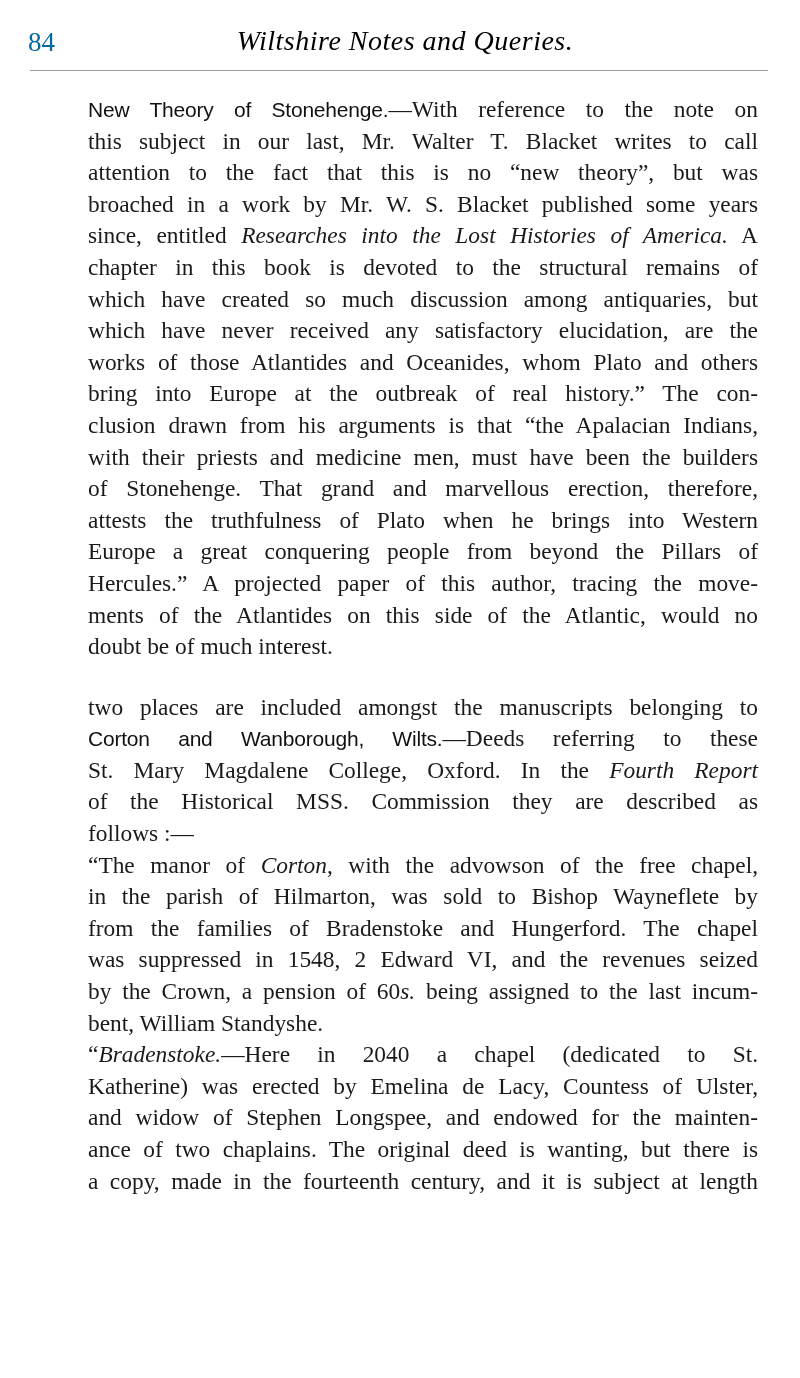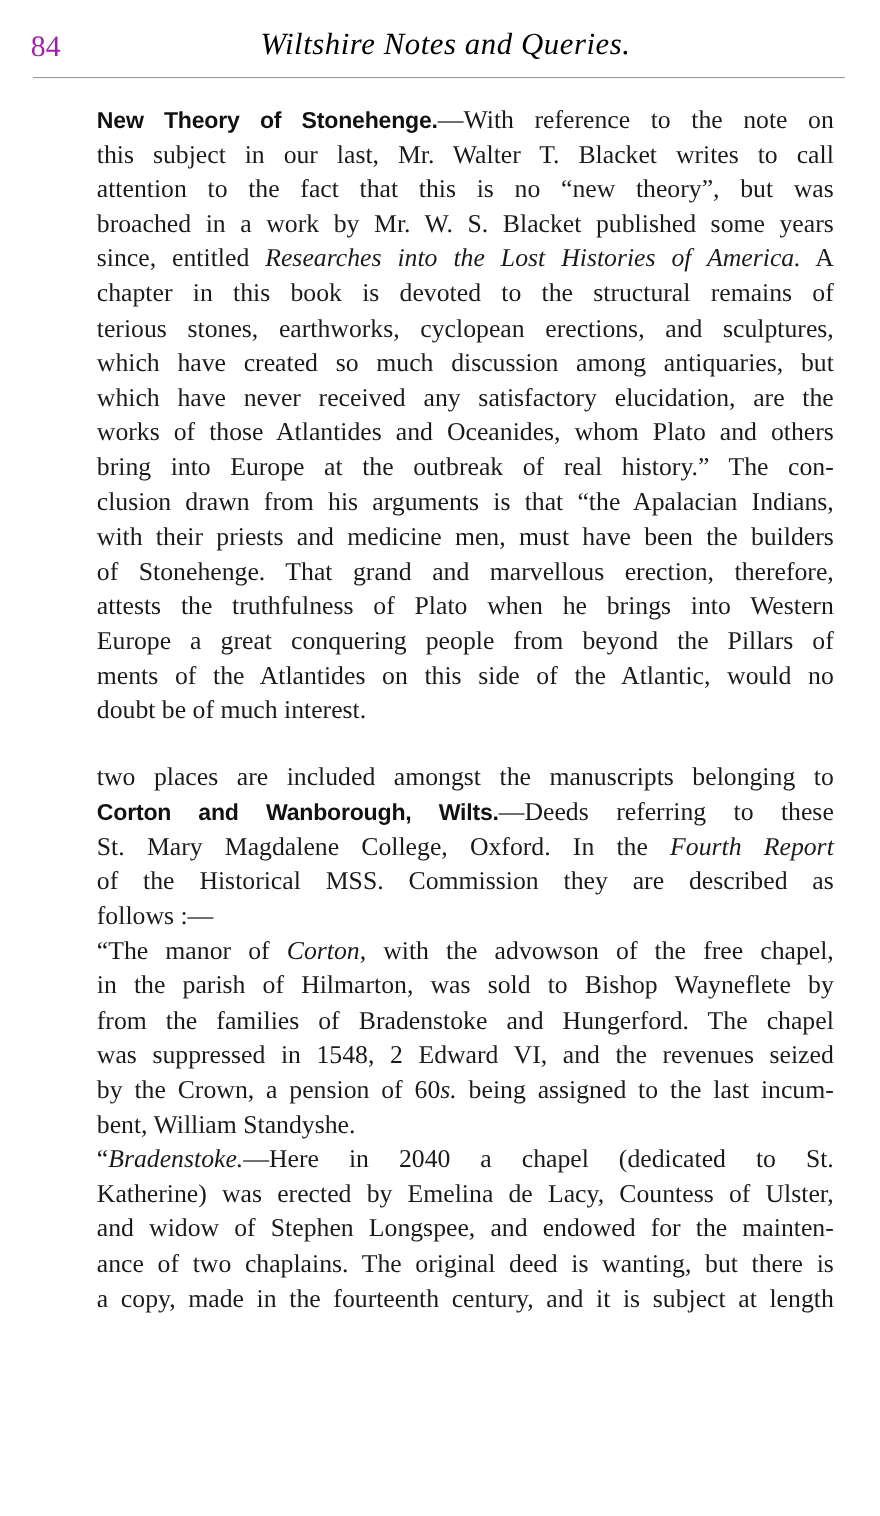--- a/index.html
+++ b/index.html
@@ -27,21 +27,21 @@
       left: 28px;
       width: 734px;
       height: 40px;
     }
     .page-number {
       position: absolute;
       left: 0;
       top: 4px;
       font-size: 27px;
       line-height: 32px;
-      color: #a21caf;
+      color: #0369a1;
     }
     .running-title {
       position: absolute;
       left: 0;
       width: 100%;
       top: 2px;
       text-align: center;
       font-size: 28px;
       line-height: 34px;
       font-style: italic;
@@ -72,21 +72,21 @@
       hyphens: manual;
     }
     .para.indent {
       text-indent: 46px;
     }
     .para.section-start {
       margin-top: 29px;
     }
     .heading {
       font-family: "Liberation Sans", "DejaVu Sans", sans-serif;
-      font-weight: bold;
+      font-weight: normal;
       font-size: 21px;
       letter-spacing: -0.2px;
       color: #111;
     }
     .italic { font-style: italic; }
     .line { display: block; text-align: justify; text-align-last: justify; }
     .line.last { text-align-last: left; }
   </style>
 </head>
 <body>
@@ -101,30 +101,30 @@
 
   <div class="body-text">
 
     <p class="para indent">
       <span class="line"><span class="heading">New Theory of Stonehenge.</span><span>—With reference to the note on</span></span>
       <span class="line">this subject in our last, Mr. Walter T. Blacket writes to call</span>
       <span class="line">attention to the fact that this is no “new theory”, but was</span>
       <span class="line">broached in a work by Mr. W. S. Blacket published some years</span>
       <span class="line"><span>since, entitled </span><span class="italic">Researches into the Lost Histories of America.</span><span> A</span></span>
       <span class="line">chapter in this book is devoted to the structural remains of</span>
-      <span class="line">terious stones, earthworks, cyclopean erections, and sculptures,</span>
       <span class="line">which have created so much discussion among antiquaries, but</span>
       <span class="line">which have never received any satisfactory elucidation, are the</span>
       <span class="line">works of those Atlantides and Oceanides, whom Plato and others</span>
       <span class="line">bring into Europe at the outbreak of real history.” The con-</span>
       <span class="line">clusion drawn from his arguments is that “the Apalacian Indians,</span>
       <span class="line">with their priests and medicine men, must have been the builders</span>
       <span class="line">of Stonehenge. That grand and marvellous erection, therefore,</span>
       <span class="line">attests the truthfulness of Plato when he brings into Western</span>
       <span class="line">Europe a great conquering people from beyond the Pillars of</span>
+      <span class="line">Hercules.” A projected paper of this author, tracing the move-</span>
       <span class="line">ments of the Atlantides on this side of the Atlantic, would no</span>
       <span class="line last">doubt be of much interest.</span>
     </p>
 
     <p class="para indent section-start">
       <span class="line">two places are included amongst the manuscripts belonging to</span>
       <span class="line"><span class="heading">Corton and Wanborough, Wilts.</span><span>—Deeds referring to these</span></span>
       <span class="line"><span>St. Mary Magdalene College, Oxford. In the </span><span class="italic">Fourth Report</span></span>
       <span class="line">of the Historical MSS. Commission they are described as</span>
       <span class="line last">follows :—</span>

